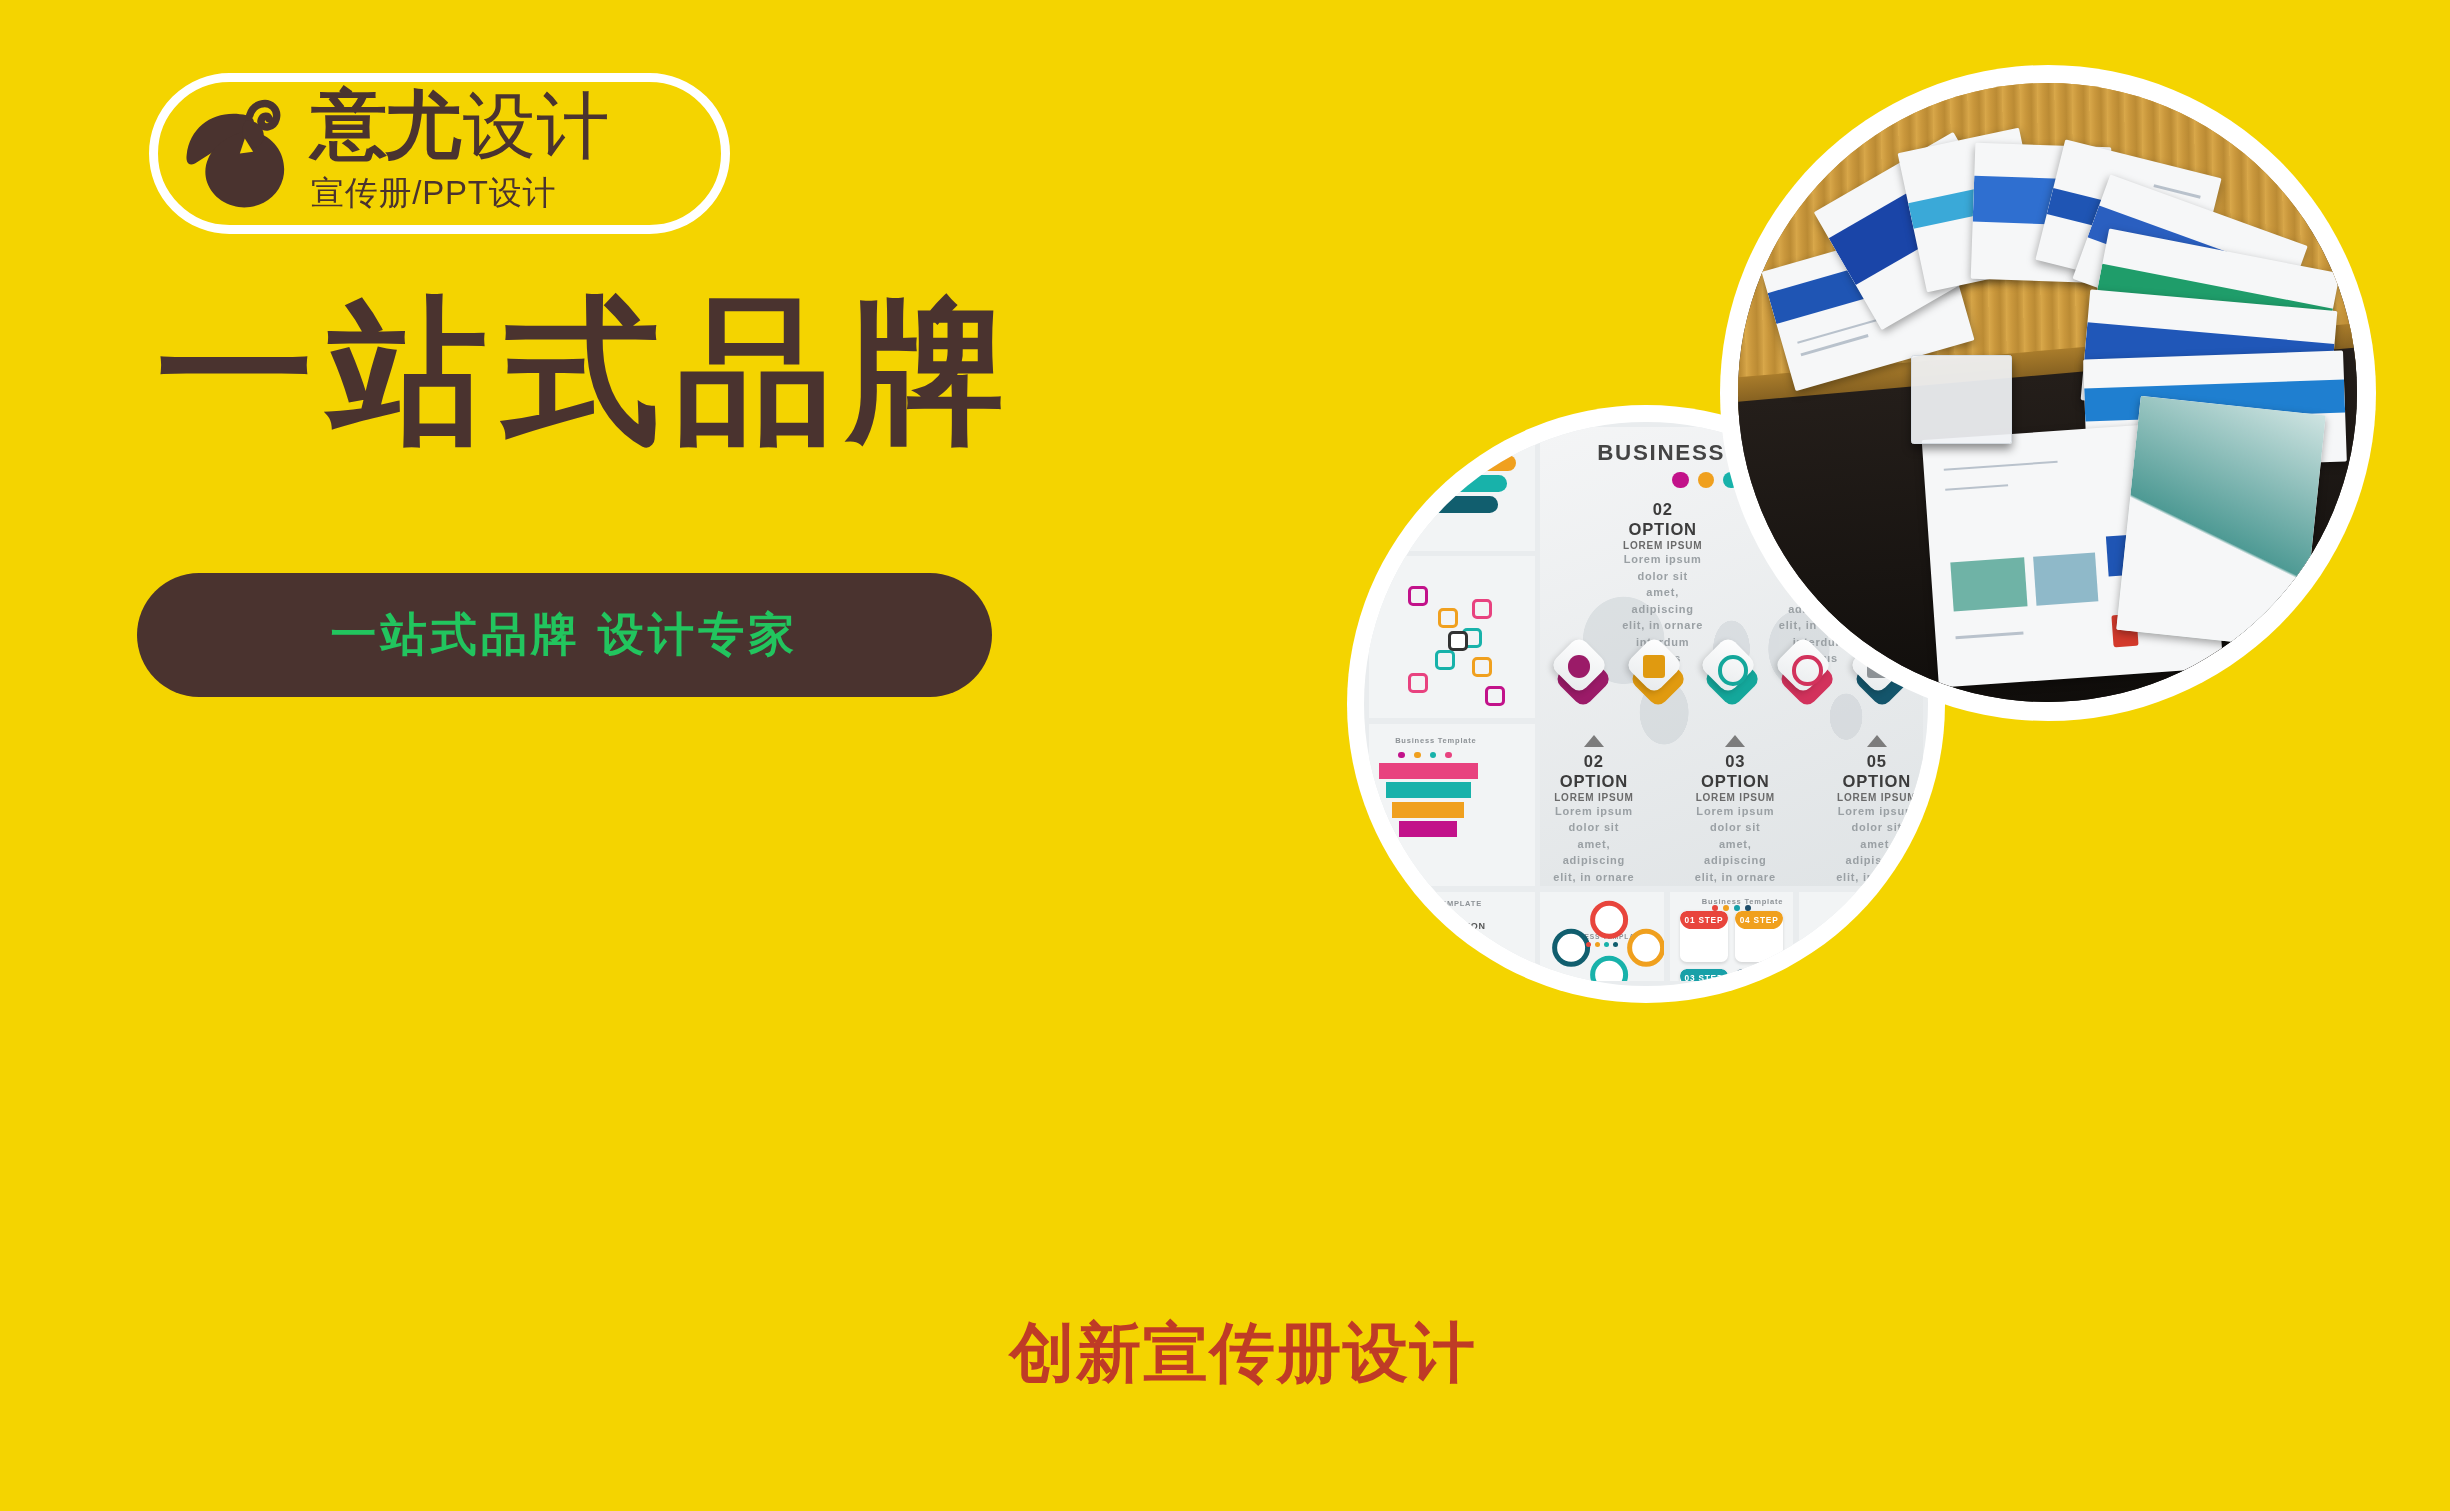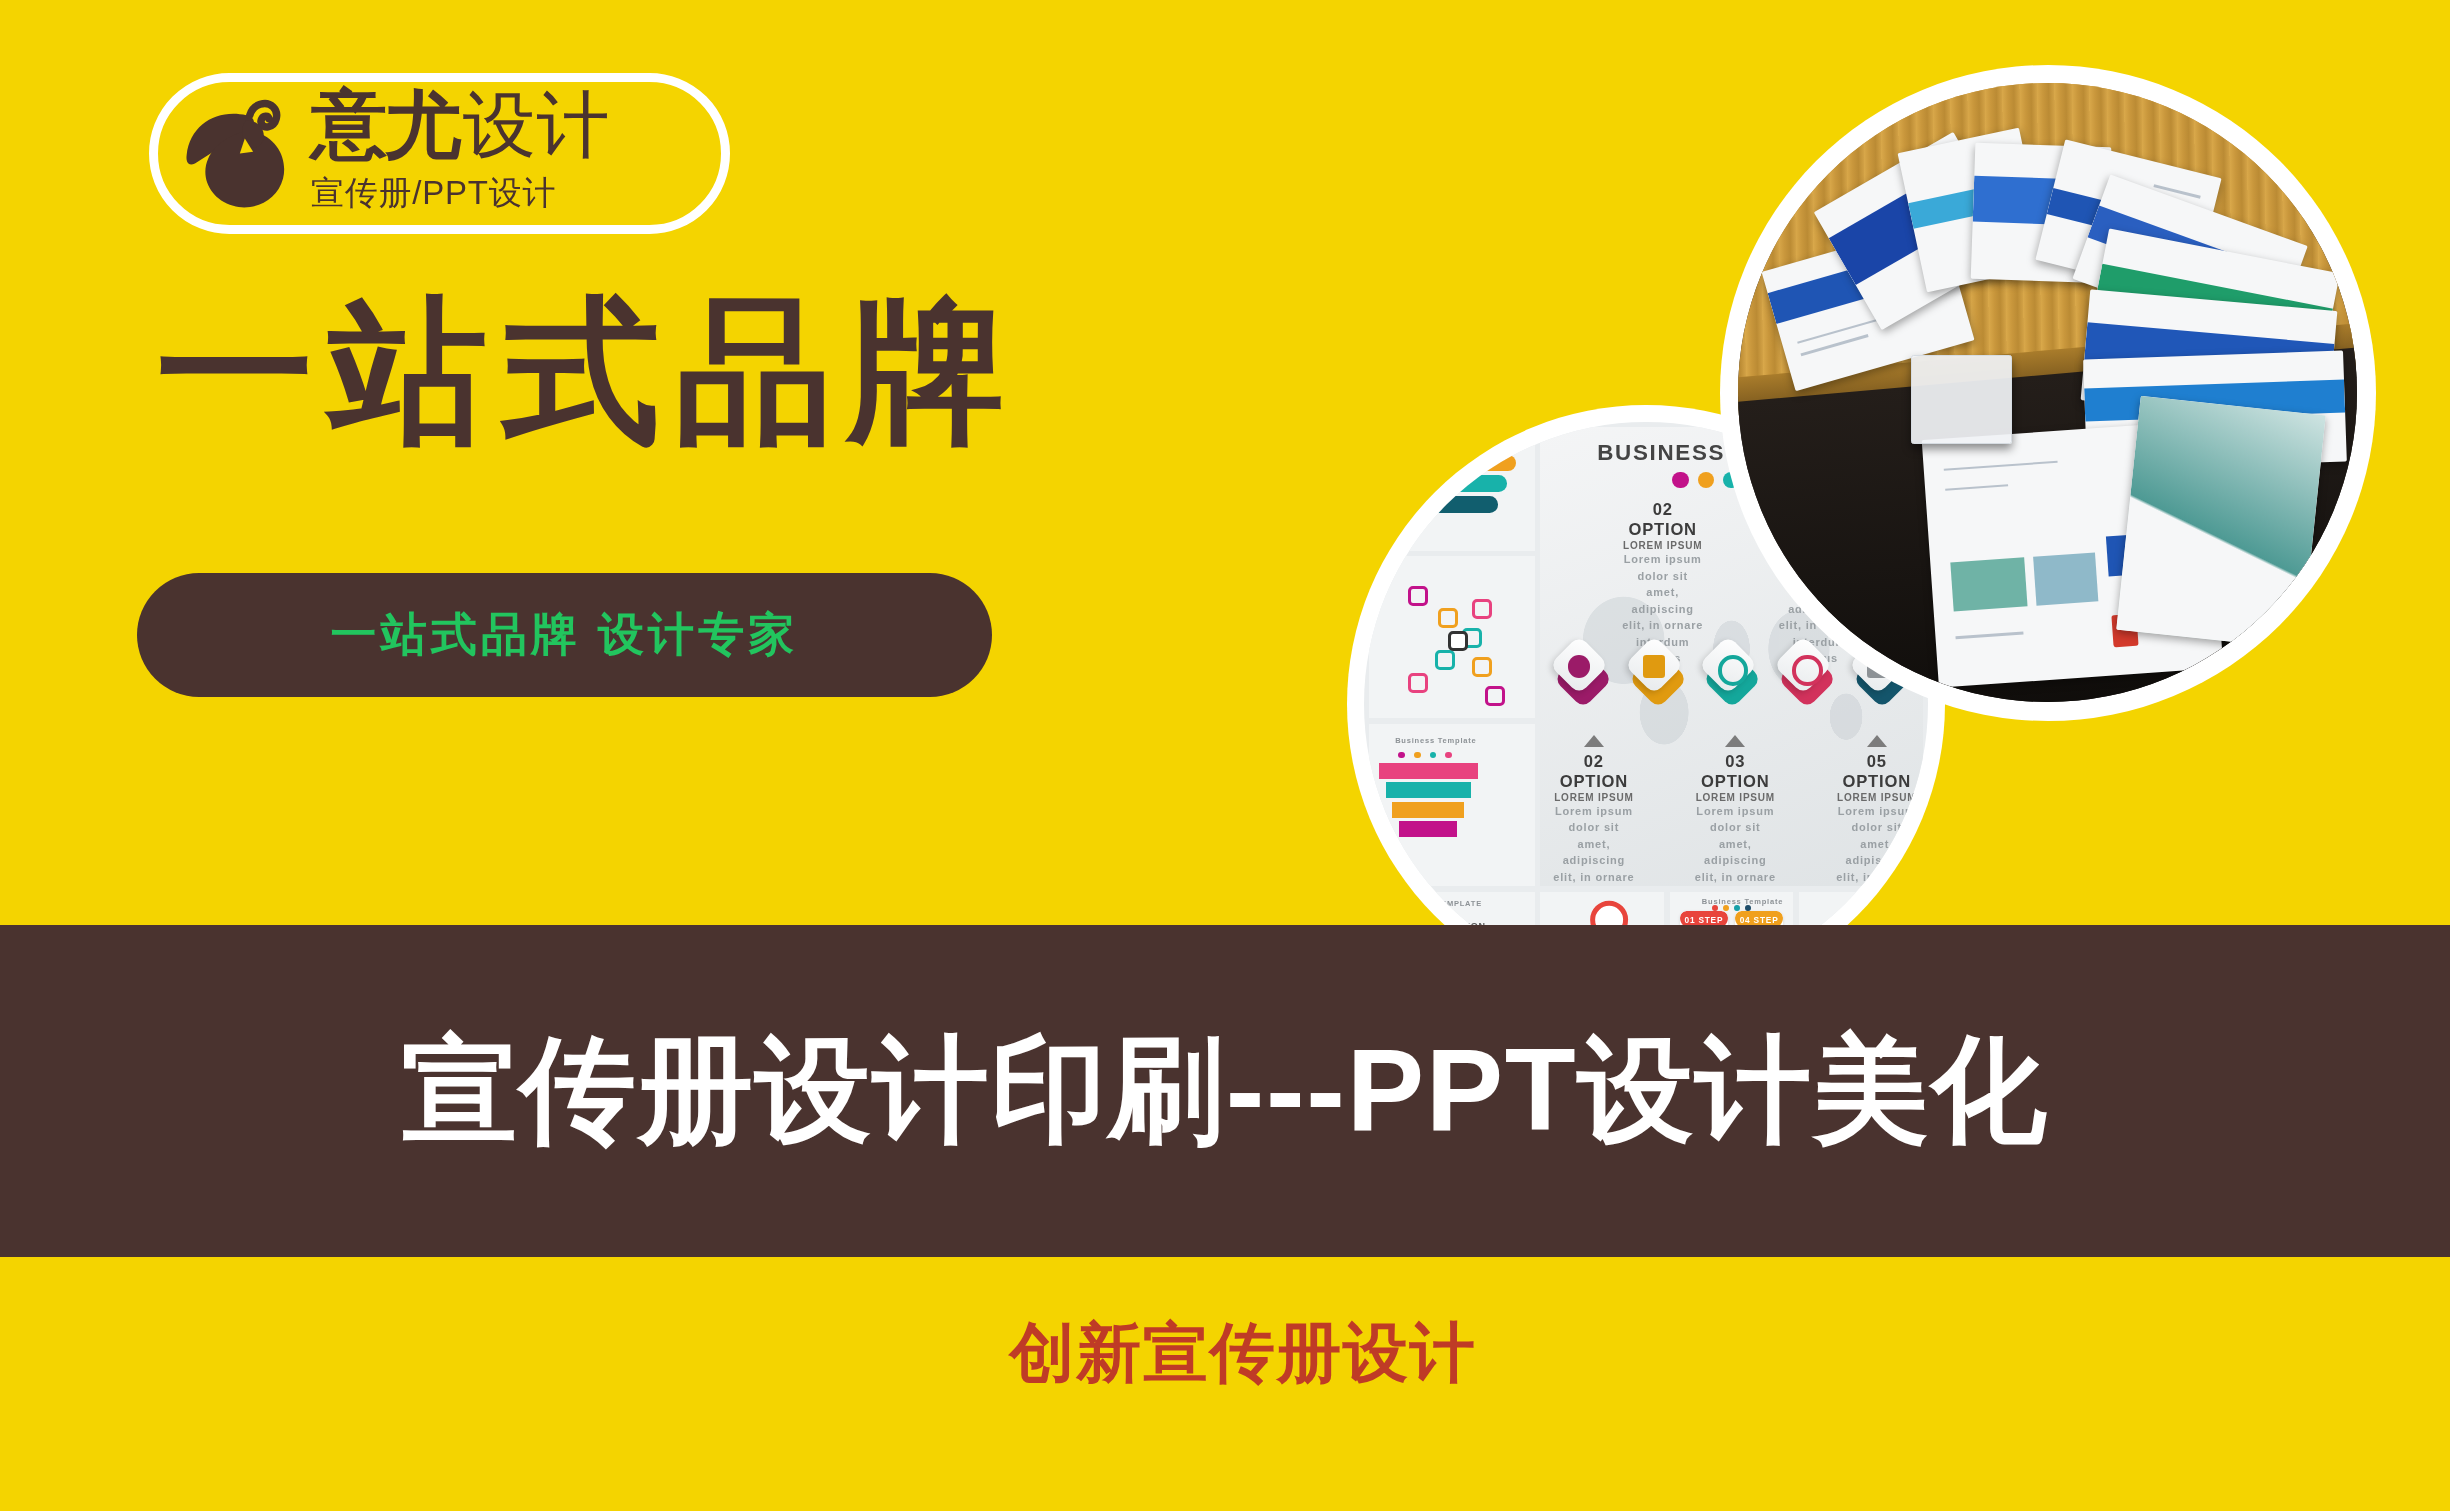--- a/index.html
+++ b/index.html
@@ -31,21 +31,21 @@
     flex:0 0 auto;
     position:relative;
   }
   #logo-text-wrap{
     display:flex;flex-direction:column;
     justify-content:center;
     margin-left:1.7px;
     margin-top:-5px;
   }
   .logo-line1{
-    display:flex;align-items:center;
+    display:flex;align-items:flex-end;
     line-height:1;
   }
   .logo-yi{
     font-size:76px;font-weight:bold;color:#4A332F;
     letter-spacing:-1.7px;
   }
   .logo-sheji{
     font-size:73px;font-weight:300;color:#4A332F;
     letter-spacing:0.8px;margin-left:3.3px;
   }
@@ -518,22 +518,19 @@
         </div>
 
         <div class="cardholder" style="left:28%;top:44%;width:16%;height:14%;">
           <div class="ln" style="left:12%;top:26%;width:60%;background:#9aa6b0"></div>
           <div class="ln" style="left:12%;top:46%;width:44%;background:#9aa6b0"></div>
         </div>
       </div>
     </div>
   </div>
 
-  <div id="band">
-    <span id="band-text">宣传册设计印刷---PPT设计美化</span>
-  </div>
 
   <div id="bottom-row">
     <span class="tag" id="tag-brochure">创新宣传册设计</span>
   </div>
 
 </div>
 
 
 </body></html>

